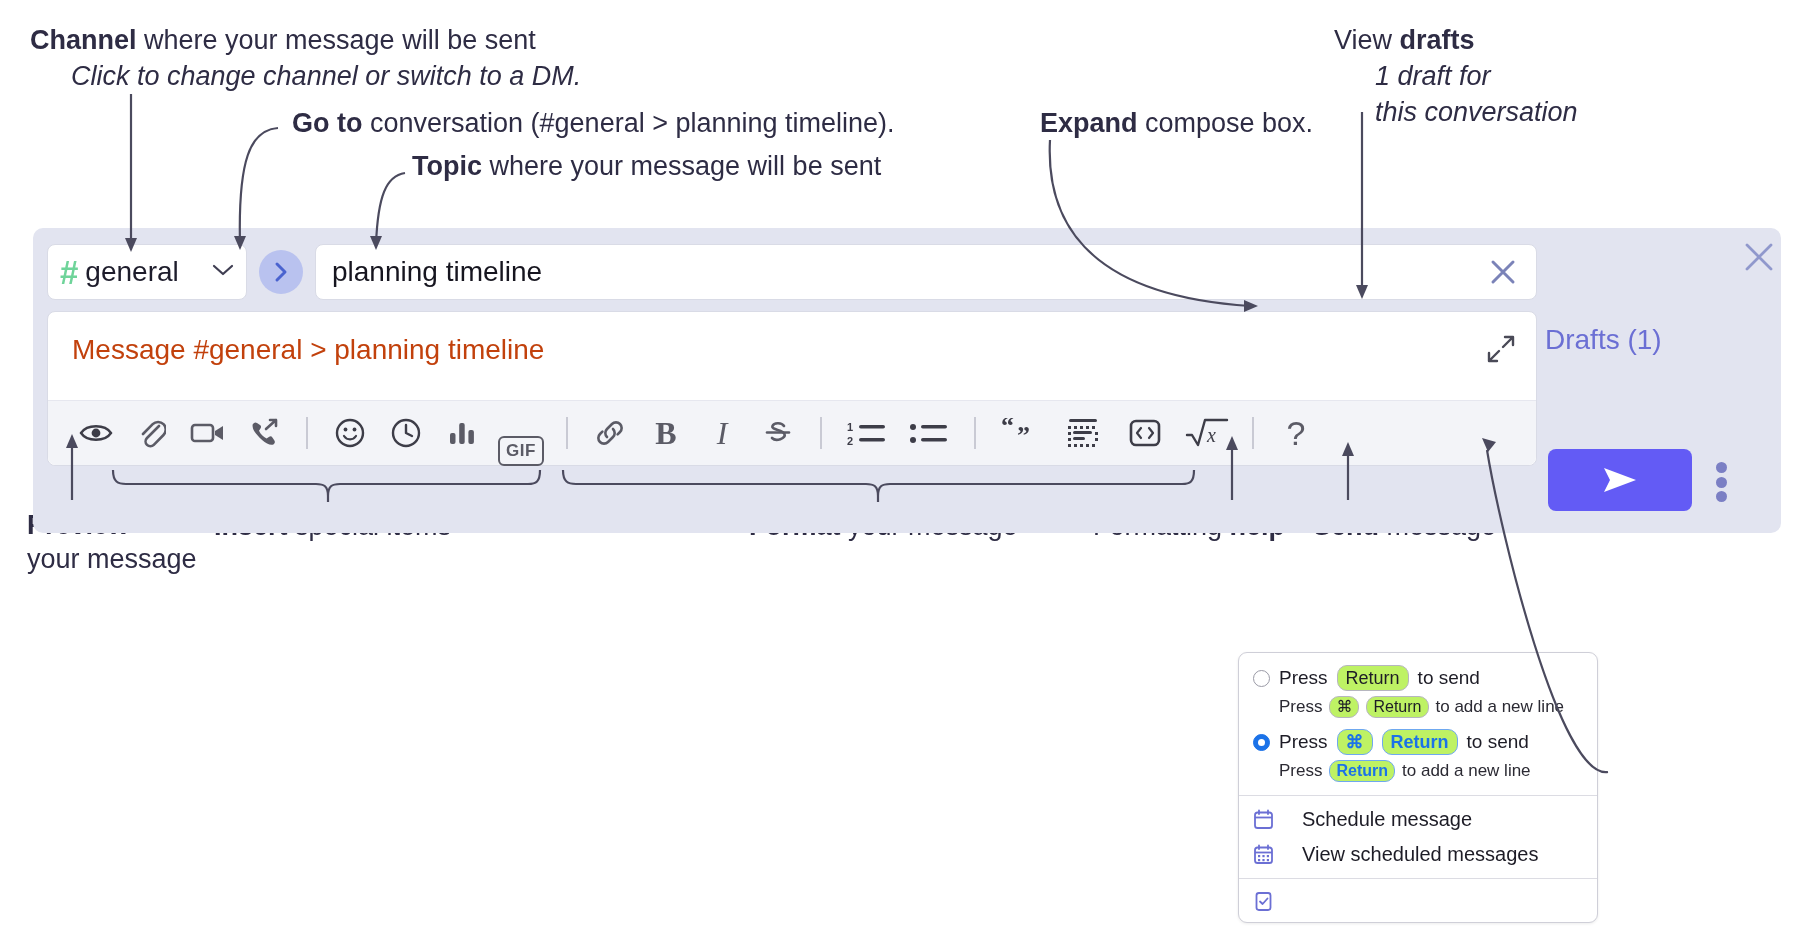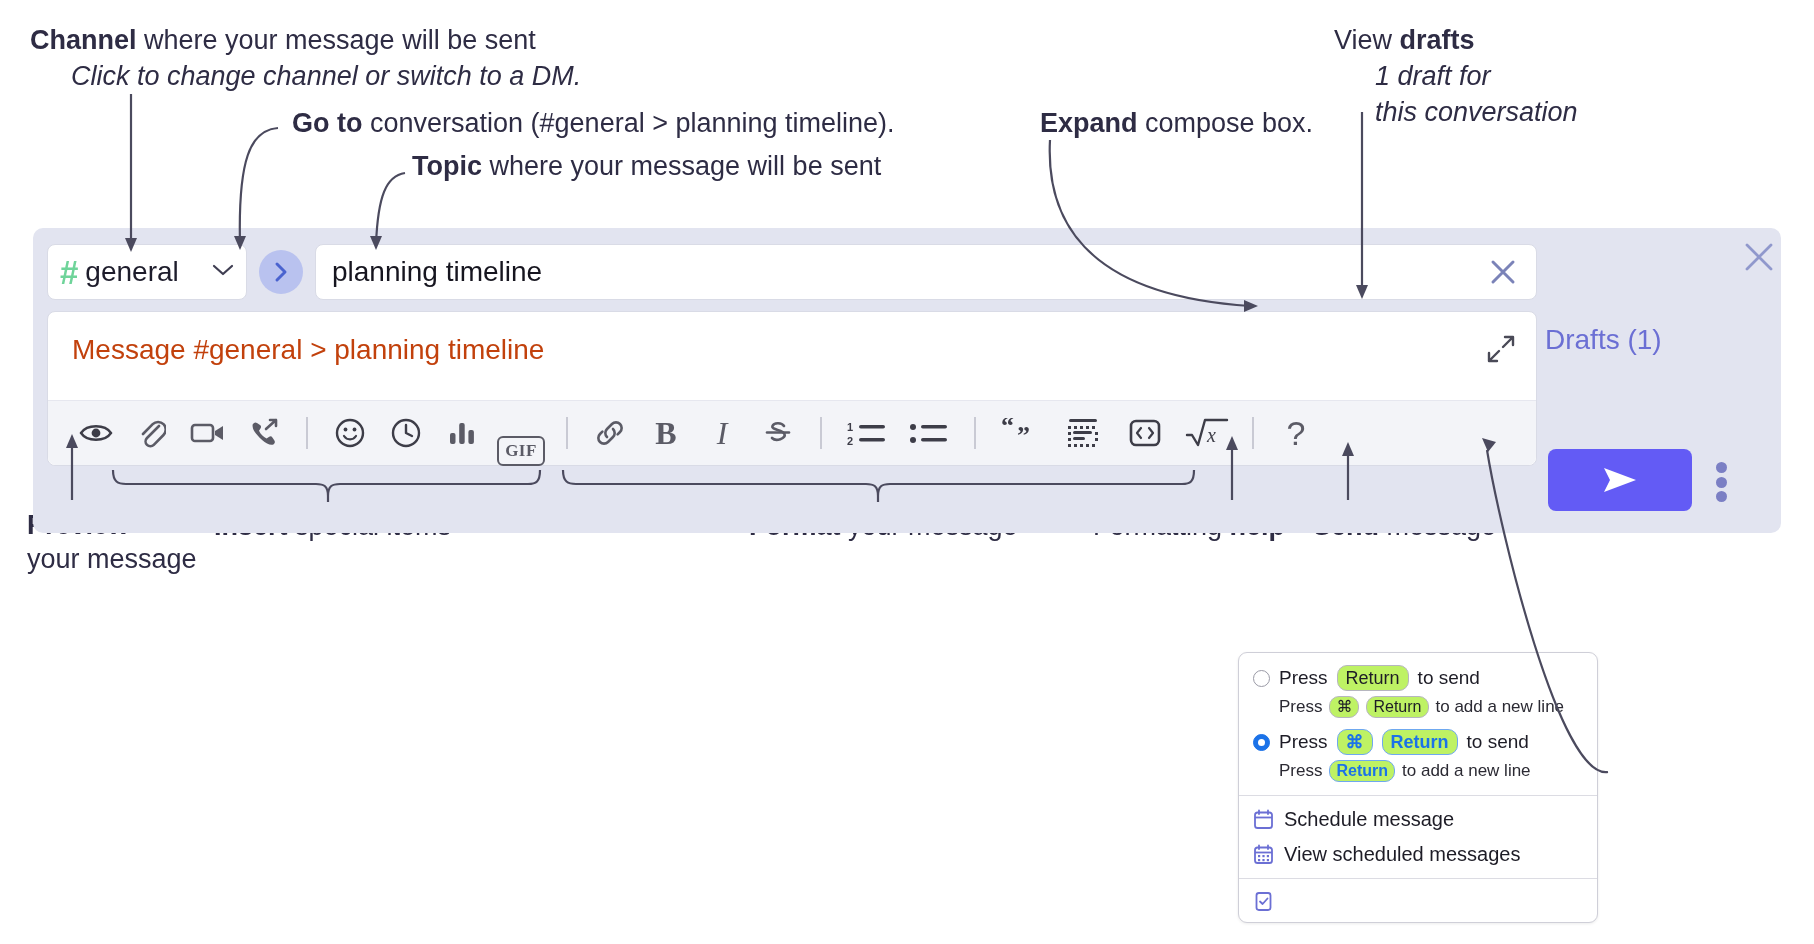--- a/index.html
+++ b/index.html
@@ -115,21 +115,21 @@
   }
   .tb.wide{width:62px;}
   .sep{
     width:2px;height:32px;background:#c9cad4;
     margin:0 14px;flex:0 0 auto;
   }
   .gifbox{
     border:2.5px solid #5b5b66;border-radius:6px;
     font-size:17px;font-weight:bold;letter-spacing:.5px;
     padding:3px 6px;color:#5b5b66;
-    font-family:Liberation Serif, serif;
+    font-family:Liberation Sans, sans-serif;
     margin-top:36px;
   }
   .bold-g{font-size:32px;font-weight:bold;color:#5b5b66;font-family:"Liberation Serif",serif;}
   .ital-g{font-size:32px;font-style:italic;color:#5b5b66;font-family:"Liberation Serif",serif;}
   .help-g{font-size:34px;color:#5b5b66;}
 
   
   .drafts{
     position:absolute;left:1545px;top:324px;
     font-size:28px;color:#6b6fd4;
@@ -181,21 +181,21 @@
     color:#1d1c26;background:#bef264;display:inline-block;
   }
   .key.blue{border-color:#6fa8f0;color:#1b72e8;font-weight:bold;}
   .sub{
     display:flex;align-items:center;gap:7px;
     padding:1px 14px 7px 40px;font-size:17px;color:#2b2a33;
   }
   .sub .key{font-size:16px;padding:0px 6px;line-height:20px;}
   .hr{height:1px;background:#dcdce3;margin:6px 0;}
   .mitem{
-    display:flex;align-items:center;gap:10px;
+    display:flex;align-items:center;gap:28px;
     padding:6px 14px;font-size:20px;color:#1d1c26;
   }
   .mitem svg{flex:0 0 auto;}
 </style>
 </head>
 <body>
 
 <div class="stage">
 
   <div class="anno" style="left:30px;top:22px;">

